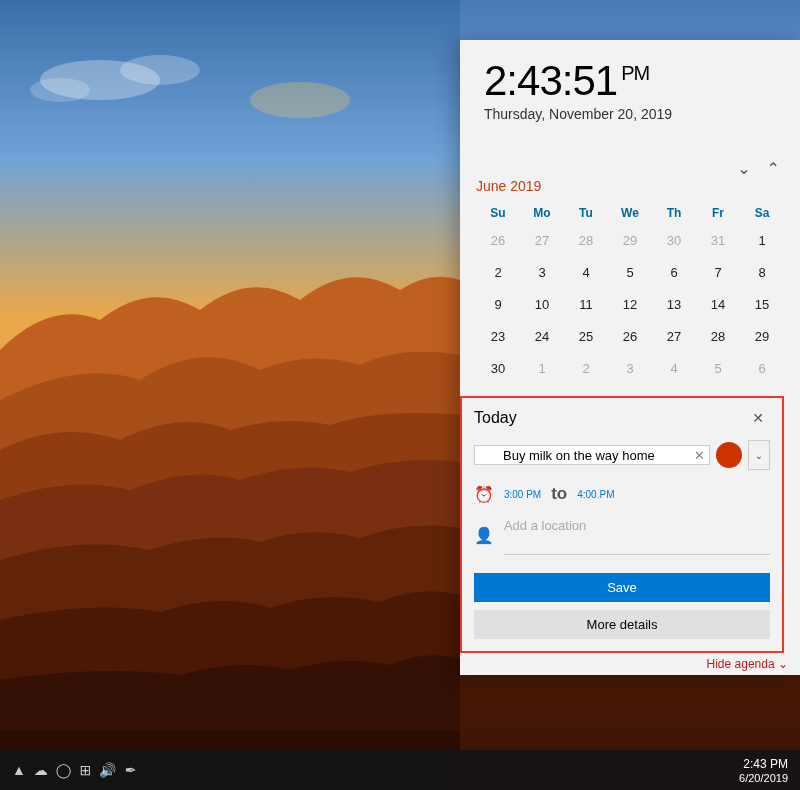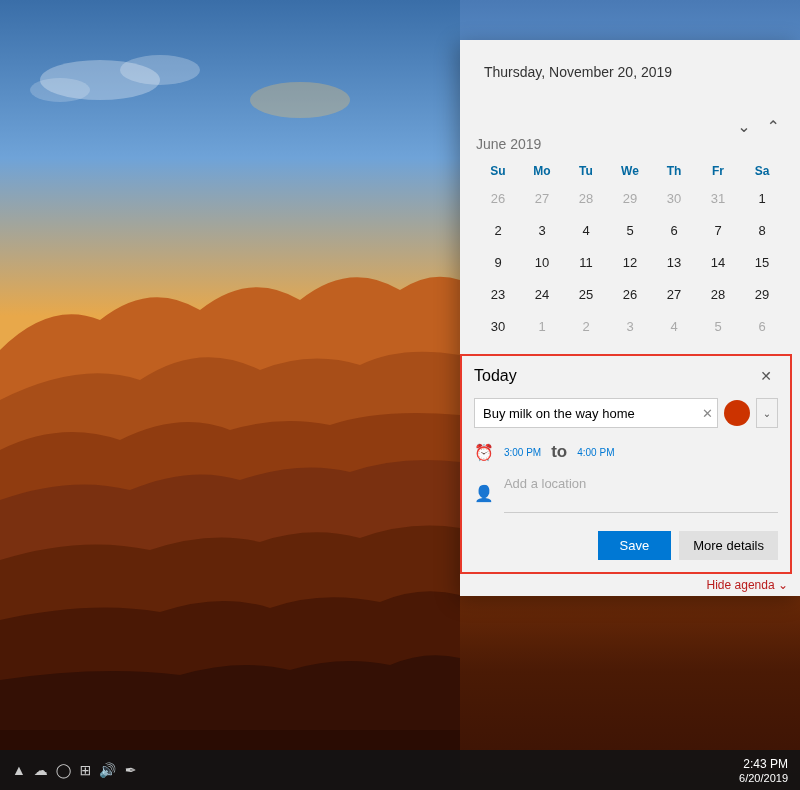--- a/index.html
+++ b/index.html
@@ -126,21 +126,21 @@
     .calendar-header {
       display: flex;
       align-items: center;
       justify-content: space-between;
       margin-bottom: 8px;
     }
 
     .calendar-month-year {
       font-size: 14px;
       font-weight: 500;
-      color: #737373;
+      color: #c2410c;
       margin-top: 36px;
     }
 
     .calendar-nav {
       display: flex;
       gap: 8px;
     }
 
     .cal-nav-btn {
       background: none;
@@ -193,21 +193,21 @@
       align-items: center;
       justify-content: center;
       margin: auto;
       font-size: 13px;
     }
 
     
     .agenda-section {
       background: #f2f2f2;
       border: 2px solid #e8392a;
-      margin: 0 8px 0 0;
+      margin: 0 16px 0 0;
       padding: 0;
     }
 
     .agenda-header {
       display: flex;
       align-items: center;
       justify-content: space-between;
       padding: 10px 12px 8px 12px;
     }
 
@@ -274,21 +274,22 @@
       color: #888;
       padding: 0 4px;
     }
 
     .event-input-wrapper {
       display: flex;
       align-items: center;
       border: 1px solid #ccc;
       background: #fff;
       flex: 1;
-      height: 30px;
+      height: 20px;
+      padding-left: 20px;
     }
 
     .event-input-wrapper input {
       flex: 1;
       border: none;
       outline: none;
       padding: 4px 8px;
       font-size: 13px;
       background: transparent;
     }
@@ -342,20 +343,21 @@
       border-bottom: 1px solid #ccc;
       padding-bottom: 20px;
     }
 
     
     .event-buttons-row {
       padding: 8px 12px 12px 12px;
       display: flex;
       justify-content: flex-end;
       gap: 8px;
+      flex-direction: column;
     }
 
     .btn-save {
       background: #0078d4;
       color: #fff;
       border: none;
       padding: 7px 22px;
       font-size: 13px;
       cursor: pointer;
       font-family: inherit;
@@ -437,20 +439,23 @@
   <path d="M0 560 Q80 535 150 550 Q210 530 260 542 Q310 525 360 538 Q410 520 460 528 L460 790 L0 790 Z" fill="#622408"></path>
   <path d="M0 620 Q90 600 160 612 Q220 592 270 608 Q320 590 380 602 Q420 585 460 595 L460 790 L0 790 Z" fill="#4a1805"></path>
   <path d="M0 680 Q100 665 180 675 Q240 658 290 670 Q340 655 390 665 Q425 650 460 658 L460 790 L0 790 Z" fill="#341005"></path>
 
   <rect x="0" y="730" width="460" height="60" fill="#2a0c03"></rect>
 </svg>
 
 <div class="notification-panel">
 
   <div class="clock-section">
+    <div class="clock-time">
+      <span>2:43:51</span><span class="clock-time-ampm">PM</span>
+    </div>
     <div class="clock-date">Thursday, November 20, 2019</div>
   </div>
 
   <div class="calendar-section">
     <div class="calendar-header">
       <span class="calendar-month-year">June 2019</span>
       <div class="calendar-nav">
         <button class="cal-nav-btn">⌄</button>
         <button class="cal-nav-btn">⌃</button>
       </div>

